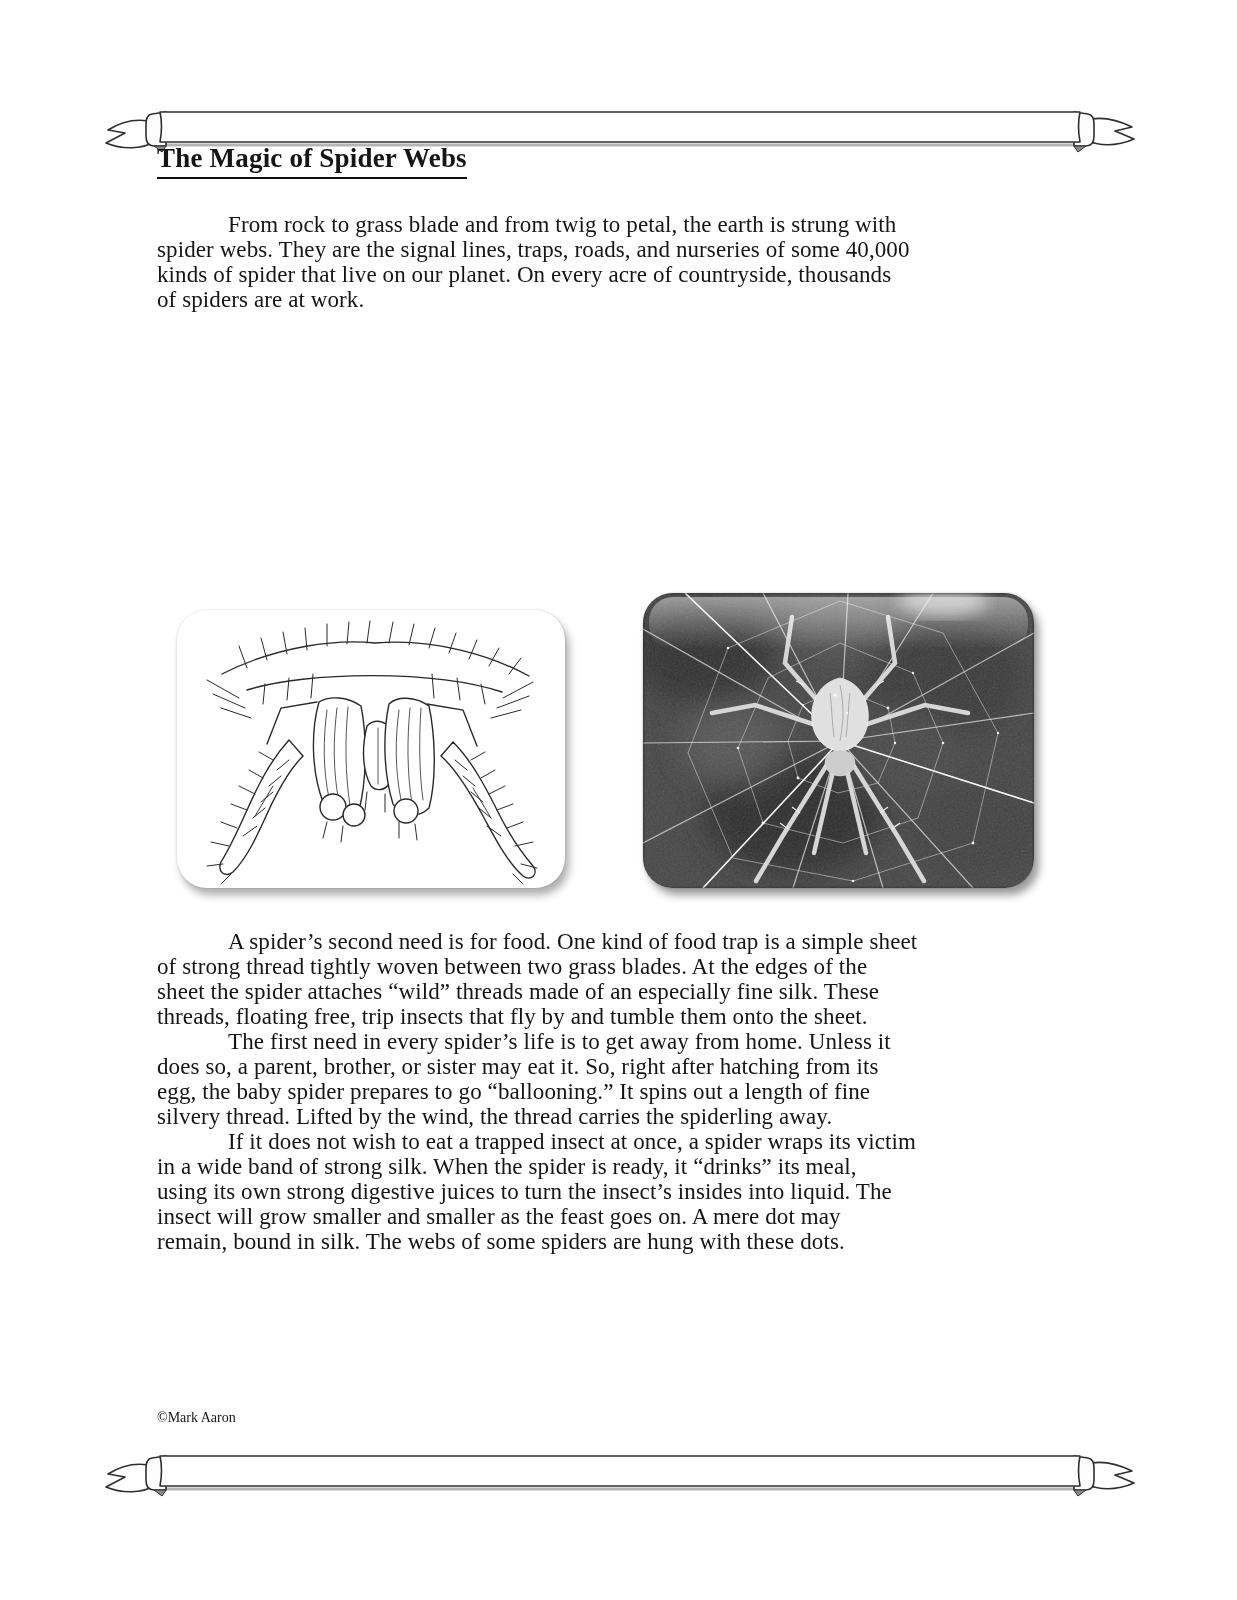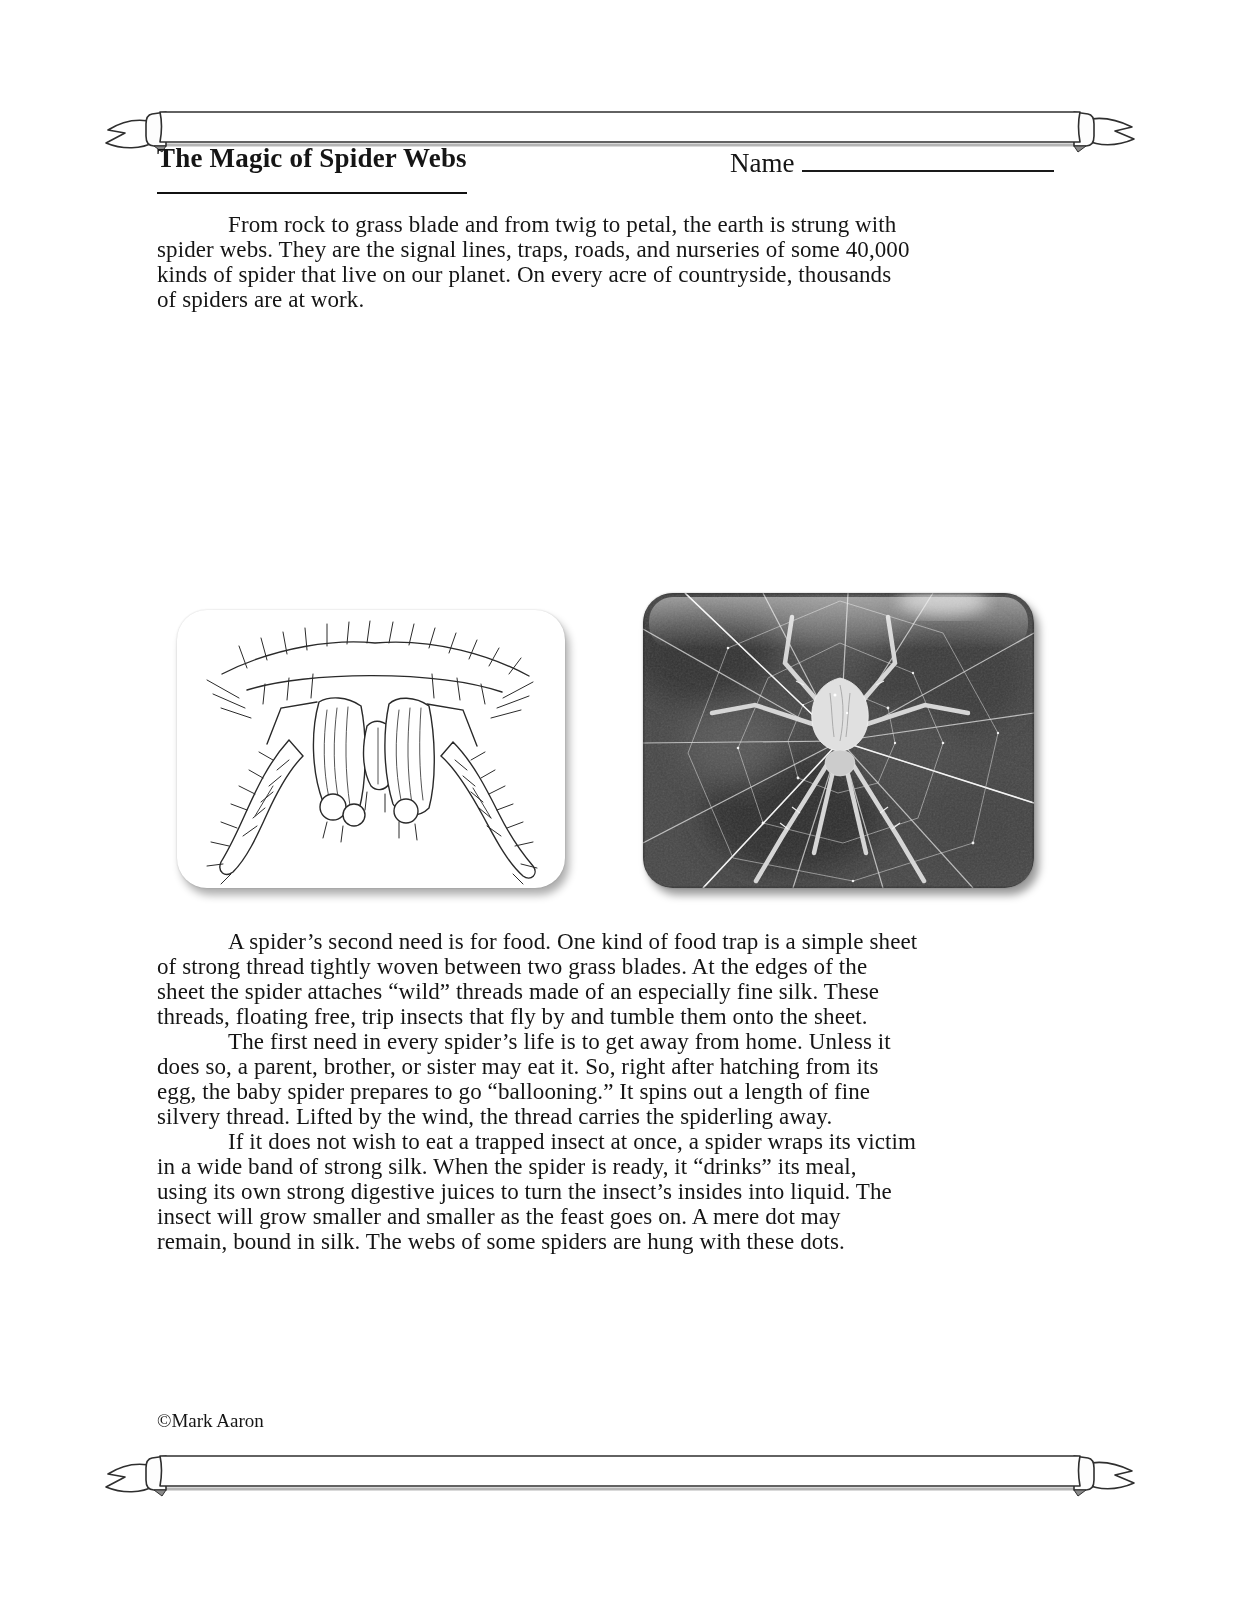--- a/index.html
+++ b/index.html
@@ -8,21 +8,21 @@
     font-family:"Liberation Serif","DejaVu Serif",serif;color:#151515;overflow:hidden;
   }
   
   .banner{position:absolute;left:100px;width:1040px;height:52px;}
   .banner.top{top:106px;}
   .banner.bottom{top:1450px;}
   
   .title{
     position:absolute;left:157px;top:143px;
     font-size:27px;font-weight:bold;letter-spacing:.2px;
-    border-bottom:2px solid #111;padding-bottom:18px;white-space:nowrap;
+    border-bottom:2px solid #111;padding-bottom:3px;white-space:nowrap;
   }
   .name-group{position:absolute;left:730px;top:143px;font-size:27px;white-space:nowrap;}
   .name-blank{display:inline-block;width:252px;border-bottom:2px solid #1a1a1a;height:27px;vertical-align:baseline;margin-left:8px;}
   
   .passage-block{position:absolute;left:157px;width:905px;}
   .passage-block.first{top:212px;}
   .passage-block.second{top:929px;}
   .para{
     margin:0;white-space:pre-line;text-indent:71px;
     font-size:23px;line-height:25px;letter-spacing:.1px;
@@ -32,21 +32,21 @@
   .figure.drawing{
     left:177px;top:610px;width:388px;height:278px;background:#fff;
     box-shadow:4px 7px 9px rgba(0,0,0,.32), 0 0 2px rgba(0,0,0,.18);
   }
   .figure.photo{
     left:643px;top:593px;width:391px;height:295px;
     box-shadow:5px 7px 9px rgba(0,0,0,.40), 0 0 2px rgba(0,0,0,.25);
   }
   .figure svg{display:block;border-radius:30px;}
   
-  .credit{position:absolute;left:157px;top:1410px;font-size:19px;}
+  .credit{position:absolute;left:157px;top:1410px;font-size:14px;}
 </style>
 </head>
 <body>
 
 <div class="page">
 
   <svg class="banner top" viewBox="0 0 1040 52">
     <g stroke="#2f2f2f" stroke-width="1.6" stroke-linejoin="round">
 
       <path d="M54 16 C38 12 22 15 8 24 L25 27 L6 37 C23 44 42 43 54 36 Z" fill="#fff"></path>
@@ -60,23 +60,20 @@
       <path d="M974 6 L988 8 Q994 9 994 18 V30 Q994 40 986 40 L974 40 Z" fill="#fdfdfd"></path>
 
       <path d="M54 40 L62 46 L66 40 Z" fill="#8a8a8a" stroke-width="1"></path>
       <path d="M986 40 L978 46 L974 40 Z" fill="#8a8a8a" stroke-width="1"></path>
 
       <path d="M60 6 H980 Q977 20 980 36 H60 Q63 20 60 6 Z" fill="#ffffff"></path>
     </g>
   </svg>
 
   <div class="title">The Magic of Spider Webs</div>
-  <div class="name-group">
-    <span>Name</span><span class="name-blank"></span>
-  </div>
 
   <div class="passage-block first">
     <p class="para">From rock to grass blade and from twig to petal, the earth is strung with
 spider webs. They are the signal lines, traps, roads, and nurseries of some 40,000
 kinds of spider that live on our planet. On every acre of countryside, thousands
 of spiders are at work.</p>
   </div>
 
   <div class="figure drawing">
     <svg width="388" height="278" viewBox="0 0 388 278">

